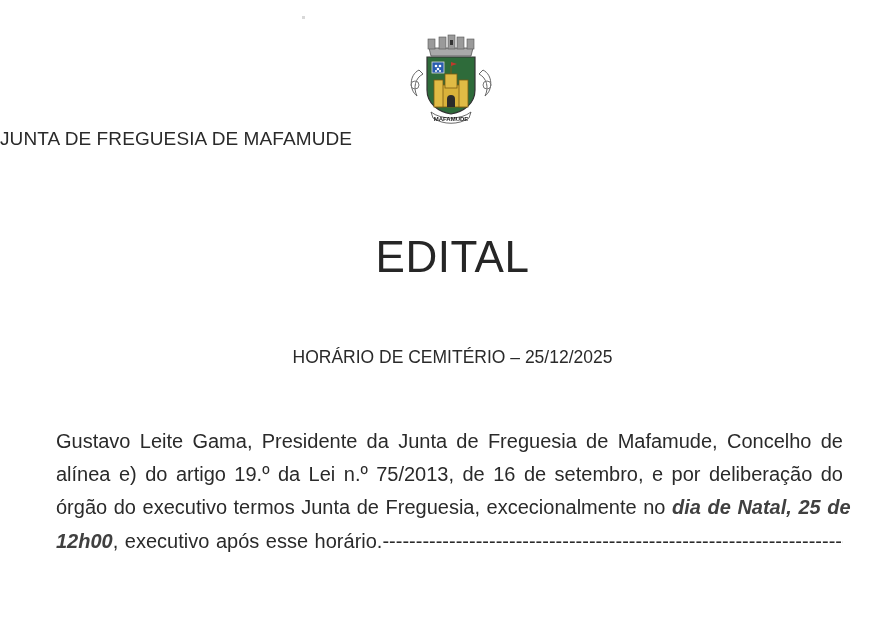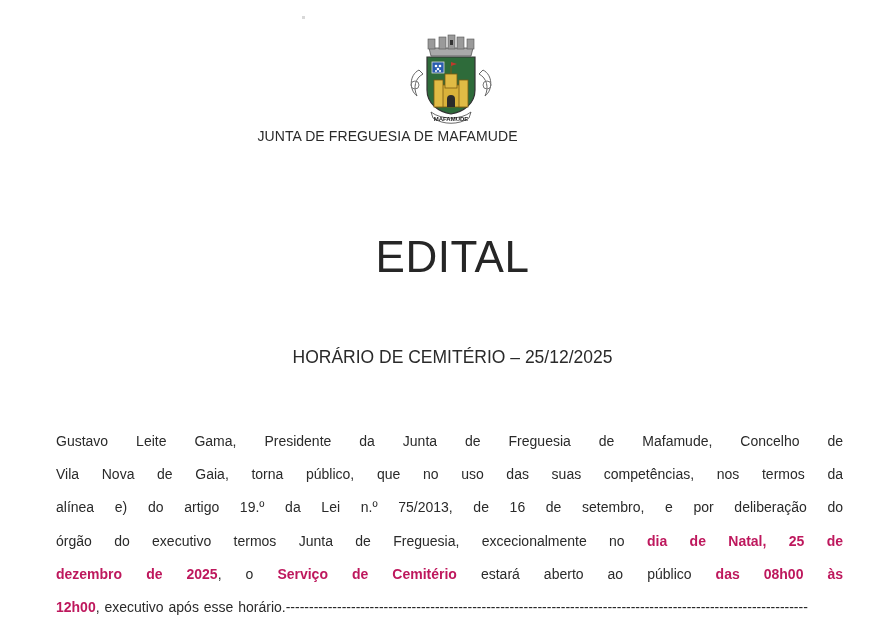--- a/index.html
+++ b/index.html
@@ -3,38 +3,38 @@
   <meta charset="utf-8">
   <style>
     html, body { margin: 0; padding: 0; background: #ffffff; }
     body {
       width: 885px; height: 633px; overflow: hidden; position: relative;
       font-family: "Liberation Sans", sans-serif; color: #262626;
     }
     .crest { position: absolute; left: 401px; top: 30px; width: 100px; height: 100px; }
     .org-name {
       position: absolute; left: 0; width: 775px; top: 128px;
-      text-align: center; font-size: 14px; letter-spacing: 0.1px; color: #2a2a2a;
+      font-size: 19px; letter-spacing: 0.1px; color: #2a2a2a;
     }
     .doc-title {
       position: absolute; left: 0; width: 905px; top: 232px;
       text-align: center; font-size: 44px; color: #262626; letter-spacing: 0.5px;
     }
     .subtitle {
       position: absolute; left: 0; width: 905px; top: 347px;
       text-align: center; font-size: 17.5px; color: #2a2a2a;
     }
     .body-text {
       position: absolute; left: 56px; width: 787px; top: 425px;
-      font-size: 14px; line-height: 33.2px; text-align: justify; color: #2a2a2a;
+      font-size: 20px; line-height: 33.2px; text-align: justify; color: #2a2a2a;
       word-spacing: 1px;
     }
     .body-text .line { display: block; text-align: justify; text-align-last: justify; white-space: nowrap; }
     .body-text .line.last { text-align-last: left; overflow: hidden; }
-    b { font-weight: bold; color: #be185d; }
+    b { font-weight: bold; color: #404040; font-style: italic; }
     .dashes { letter-spacing: 0; }
     .tiny-mark { position: absolute; left: 302px; top: 16px; width: 3px; height: 3px; background: #d8d8d8; }
   </style>
 </head>
 <body>
 
 <div class="tiny-mark"></div>
 
 <svg class="crest" viewBox="0 0 100 100">
 
@@ -77,18 +77,16 @@
 </svg>
 
 <div class="org-name">JUNTA DE FREGUESIA DE MAFAMUDE</div>
 
 <div class="doc-title">EDITAL</div>
 
 <div class="subtitle">HORÁRIO DE CEMITÉRIO – 25/12/2025</div>
 
 <div class="body-text">
   <span class="line">Gustavo Leite Gama, Presidente da Junta de Freguesia de Mafamude, Concelho de</span>
-  <span class="line">Vila Nova de Gaia, torna público, que no uso das suas competências, nos termos da</span>
   <span class="line">alínea e) do artigo 19.º da Lei n.º 75/2013, de 16 de setembro, e por deliberação do</span>
   <span class="line"><span>órgão do executivo termos Junta de Freguesia, excecionalmente no </span><b>dia de Natal, 25 de</b></span>
-  <span class="line"><b>dezembro de 2025</b><span>, o </span><b>Serviço de Cemitério</b><span> estará aberto ao público </span><b>das 08h00 às</b></span>
   <span class="line last"><b>12h00</b><span>, executivo após esse horário.</span><span class="dashes">----------------------------------------------------------------------------------------------------------------</span></span>
 </div>
 
 </body></html>

